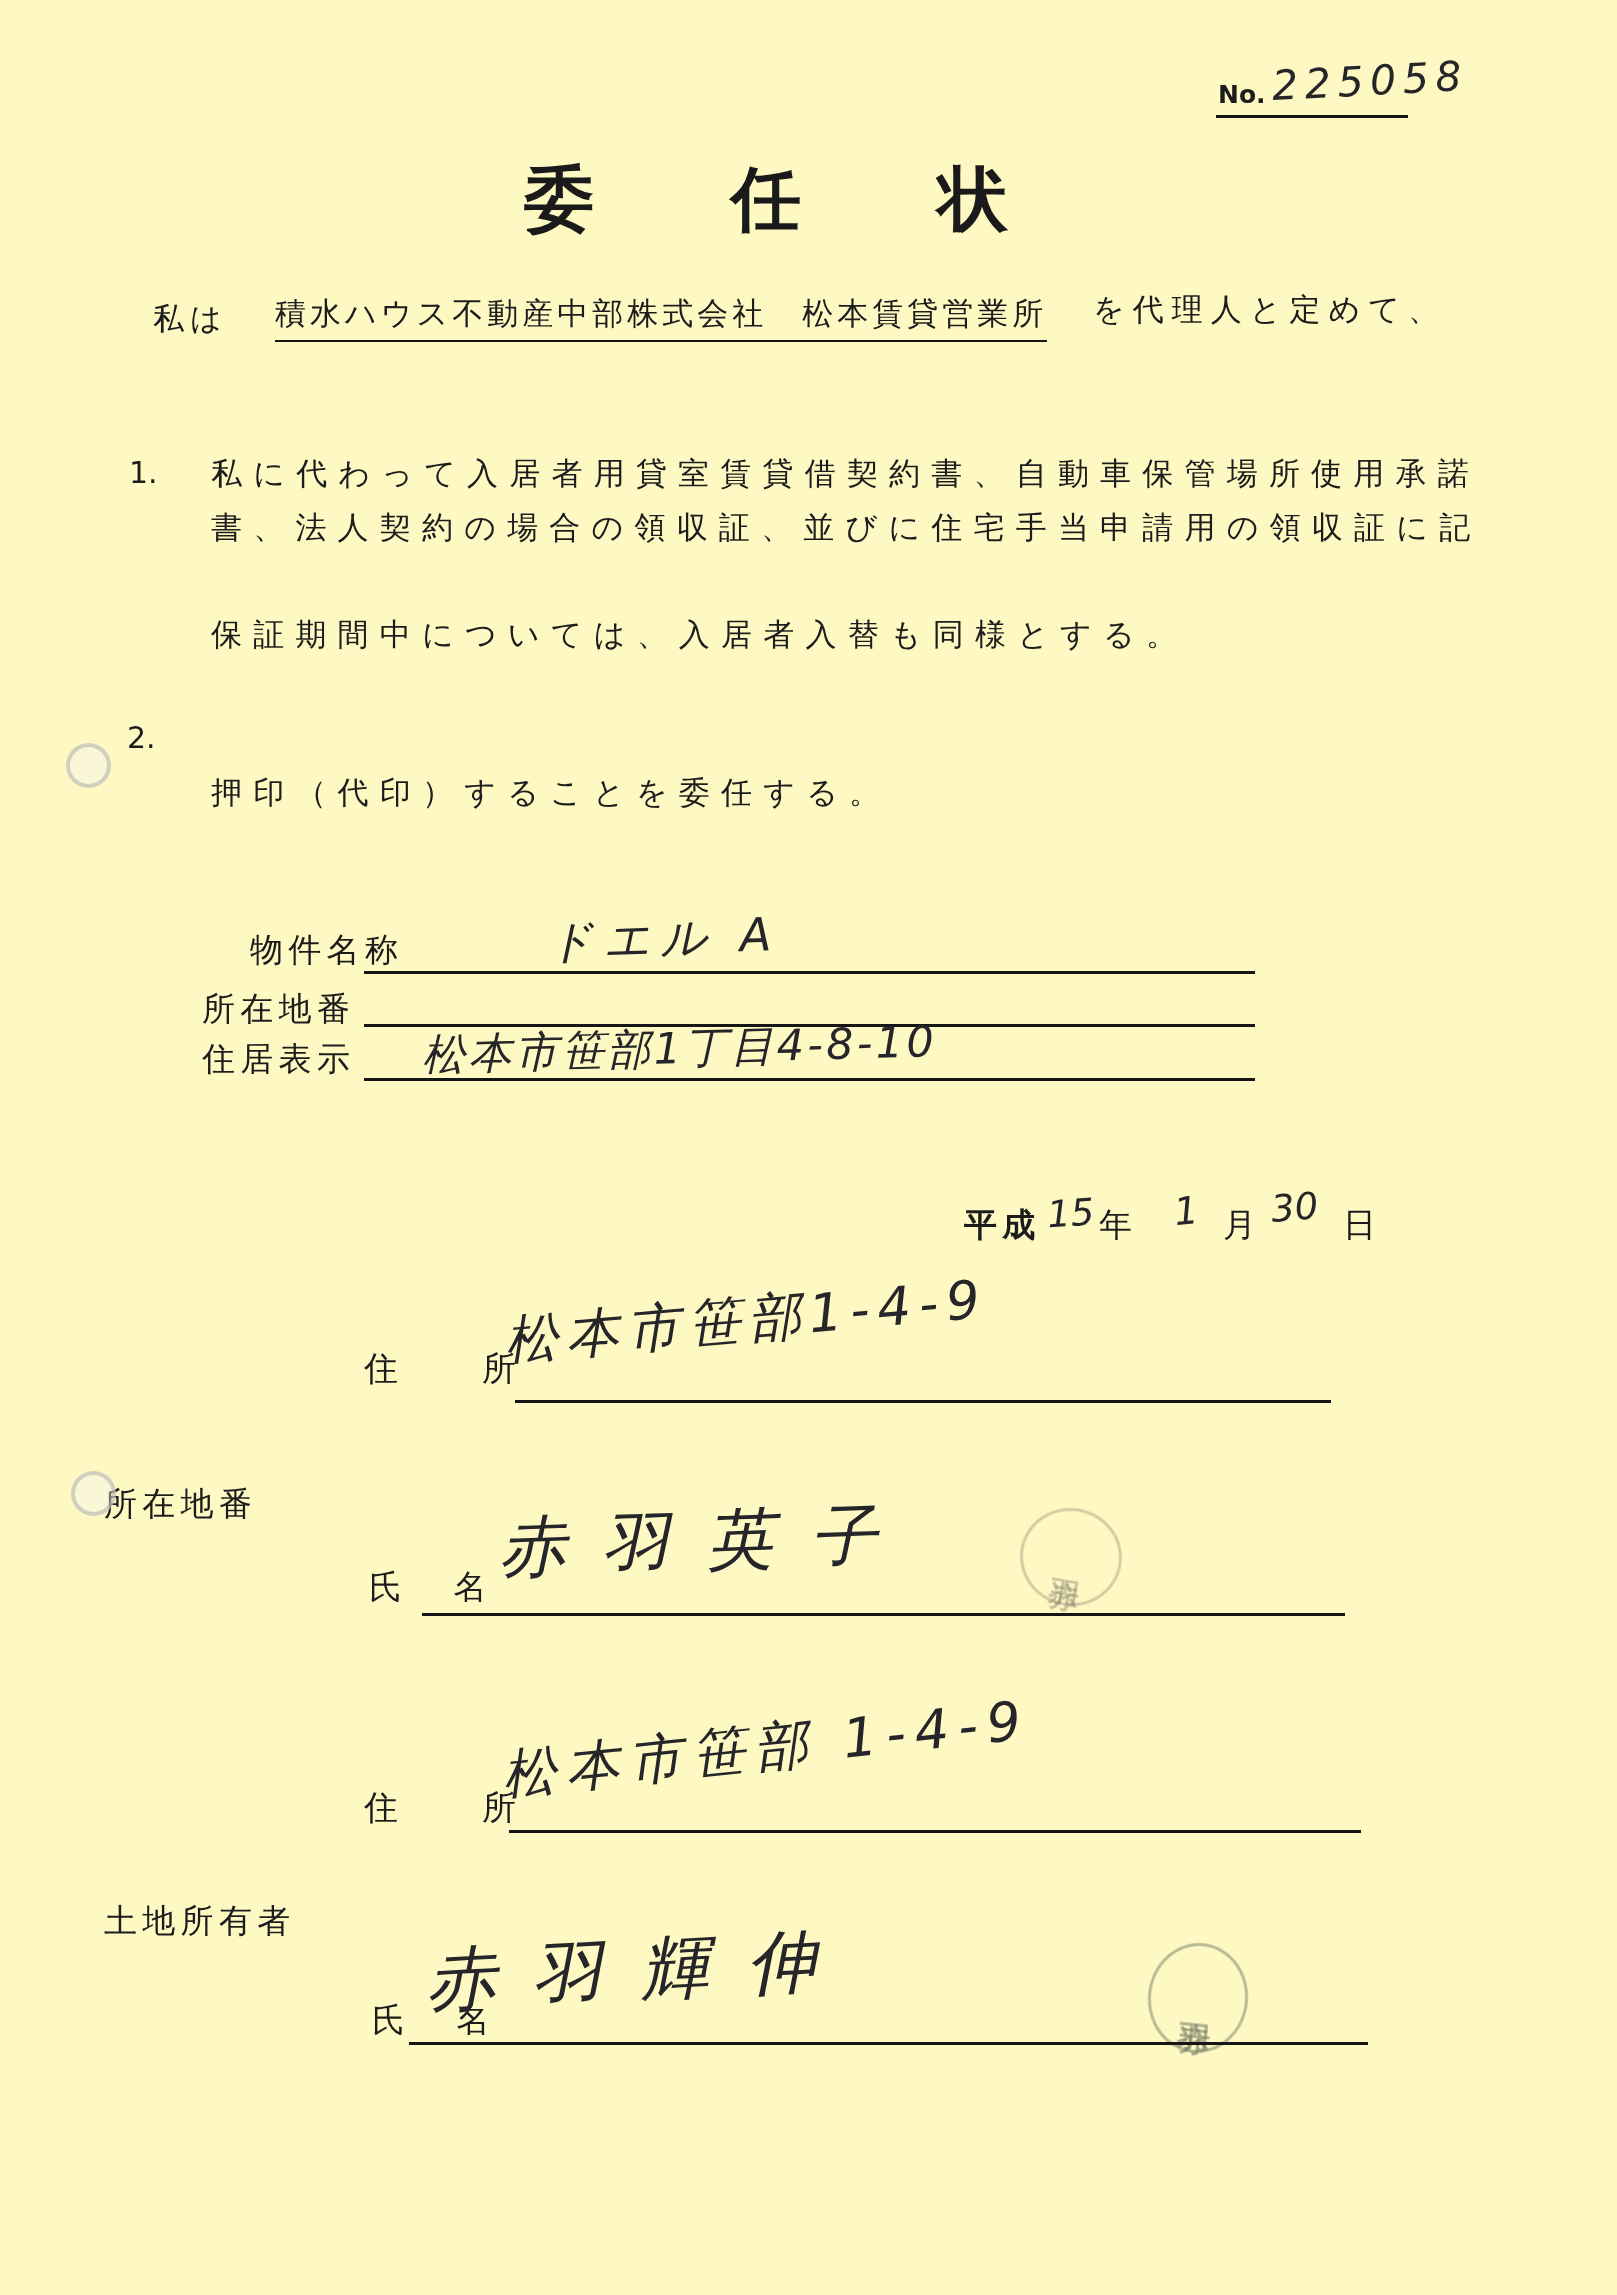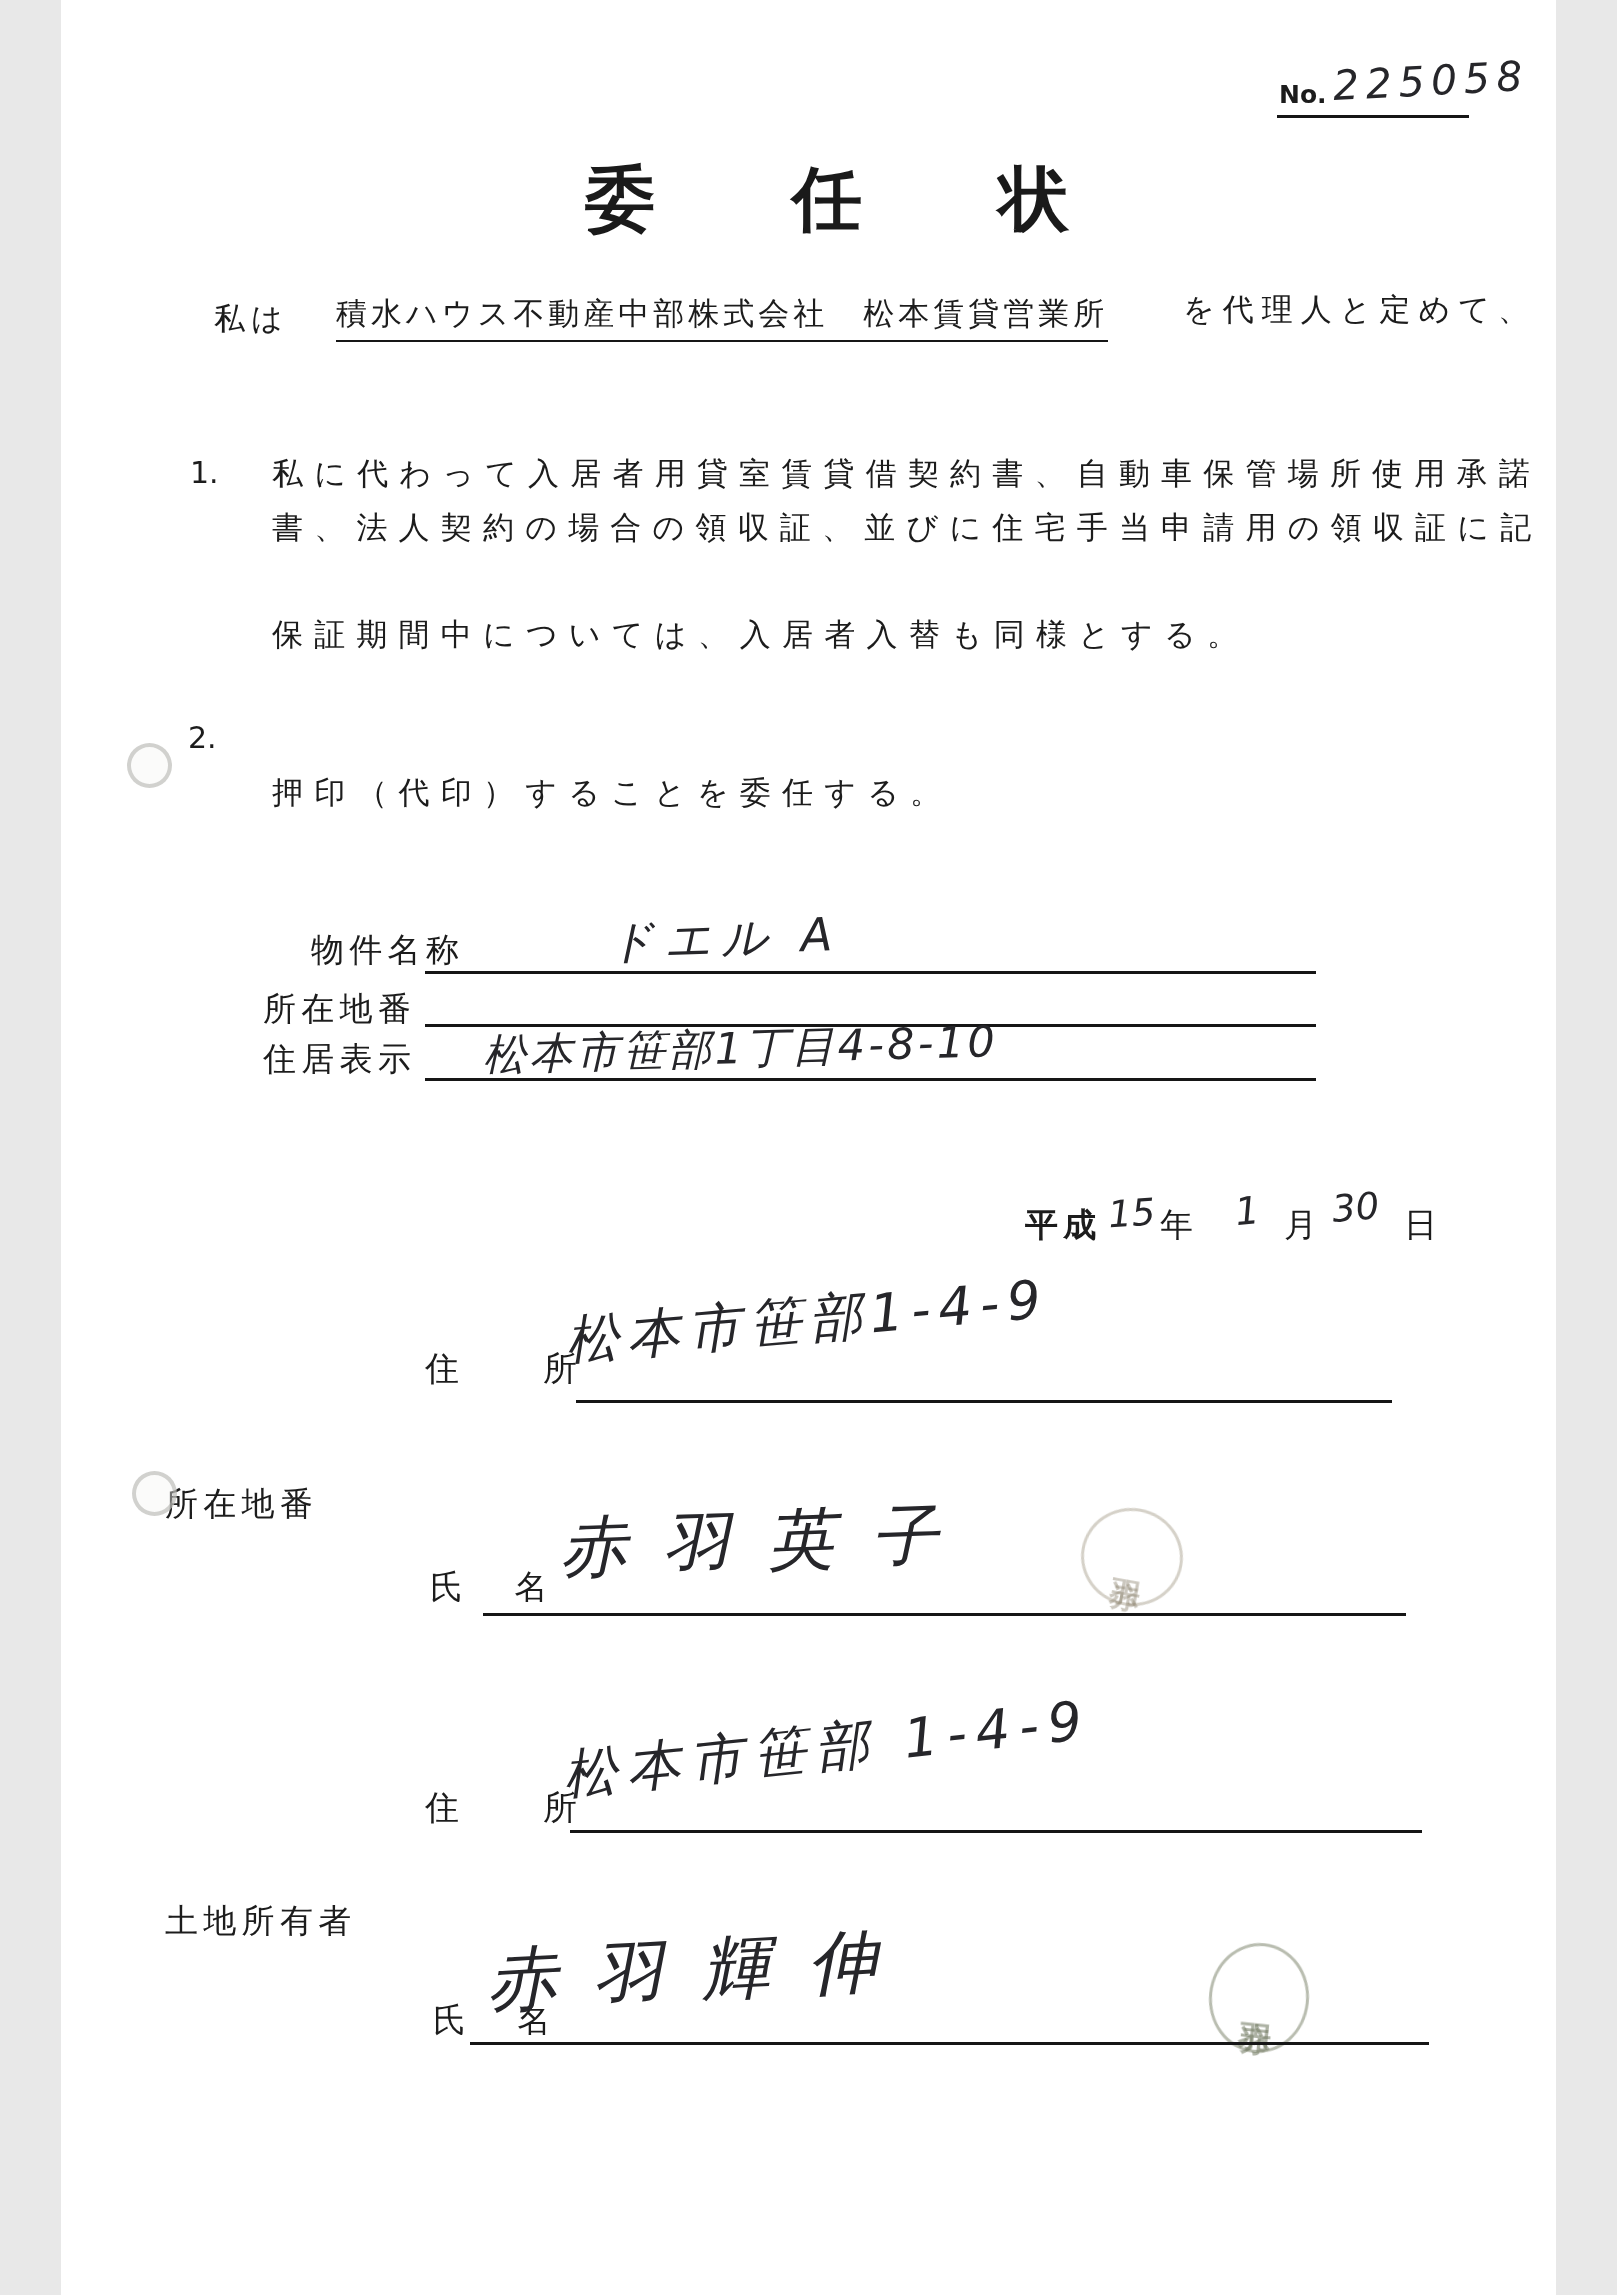--- a/index.html
+++ b/index.html
@@ -1,20 +1,20 @@
 <!DOCTYPE html>
 <html style="font-size:10.5px"><head>
 <meta charset="utf-8">
 <style>
   html,body{margin:0;padding:0;background:#e8e8e8;}
   .page{
     position:relative;
-    width:1495px;height:2295px;
+    width:1617px;height:2295px;
     margin:0 auto;
-    background:#ffffff;
+    background:#fef9c3;
     overflow:hidden;
     font-family:"DejaVu Sans","Liberation Sans",sans-serif;
     color:#1b1b1b;
   }
   .abs{position:absolute;white-space:nowrap;}
   
   .print{font-family:"DejaVu Sans","Liberation Sans",sans-serif;color:#1c1c1c;}
   .title{
     font-size:70px;font-weight:bold;letter-spacing:137px;color:#1a1a1a;
   }
@@ -70,21 +70,21 @@
 <div class="page">
 
   <span class="abs print" style="left:1218px;top:80px;font-size:25px;font-weight:bold;">No.</span>
   <span class="abs hand" style="left:1272px;top:57px;font-size:41px;letter-spacing:6.6px;transform:rotate(-3deg);">225058</span>
   <div class="rule" style="left:1216px;top:115px;width:192px;"></div>
 
   <div class="abs title" style="left:524px;top:153px;">委任状</div>
 
   <span class="abs print intro-text" style="left:153px;top:298px;">私は</span>
   <span class="abs print intro-text agent-underline" style="left:275px;top:293px;letter-spacing:4px;">積水ハウス不動産中部株式会社　松本賃貸営業所</span>
-  <span class="abs print intro-text" style="left:1093px;top:289px;letter-spacing:8px;margin-left:29px;">を代理人と定めて、</span>
+  <span class="abs print intro-text" style="left:1093px;top:289px;letter-spacing:8px;">を代理人と定めて、</span>
 
   <span class="abs print num" style="left:129px;top:455px;">1.</span>
   <span class="abs print body-text" style="left:183px;top:453px;">私に代わって入居者用貸室賃貸借契約書、自動車保管場所使用承諾</span>
   <span class="abs print body-text" style="left:183px;top:507px;">書、法人契約の場合の領収証、並びに住宅手当申請用の領収証に記</span>
   <span class="abs print body-text" style="left:183px;top:614px;">保証期間中については、入居者入替も同様とする。</span>
 
   <span class="abs print num" style="left:127px;top:720px;">2.</span>
   <span class="abs print body-text" style="left:183px;top:772px;">押印（代印）することを委任する。</span>
 
   <span class="abs print label" style="left:202px;top:928px;margin-left:48px;">物件名称</span>

